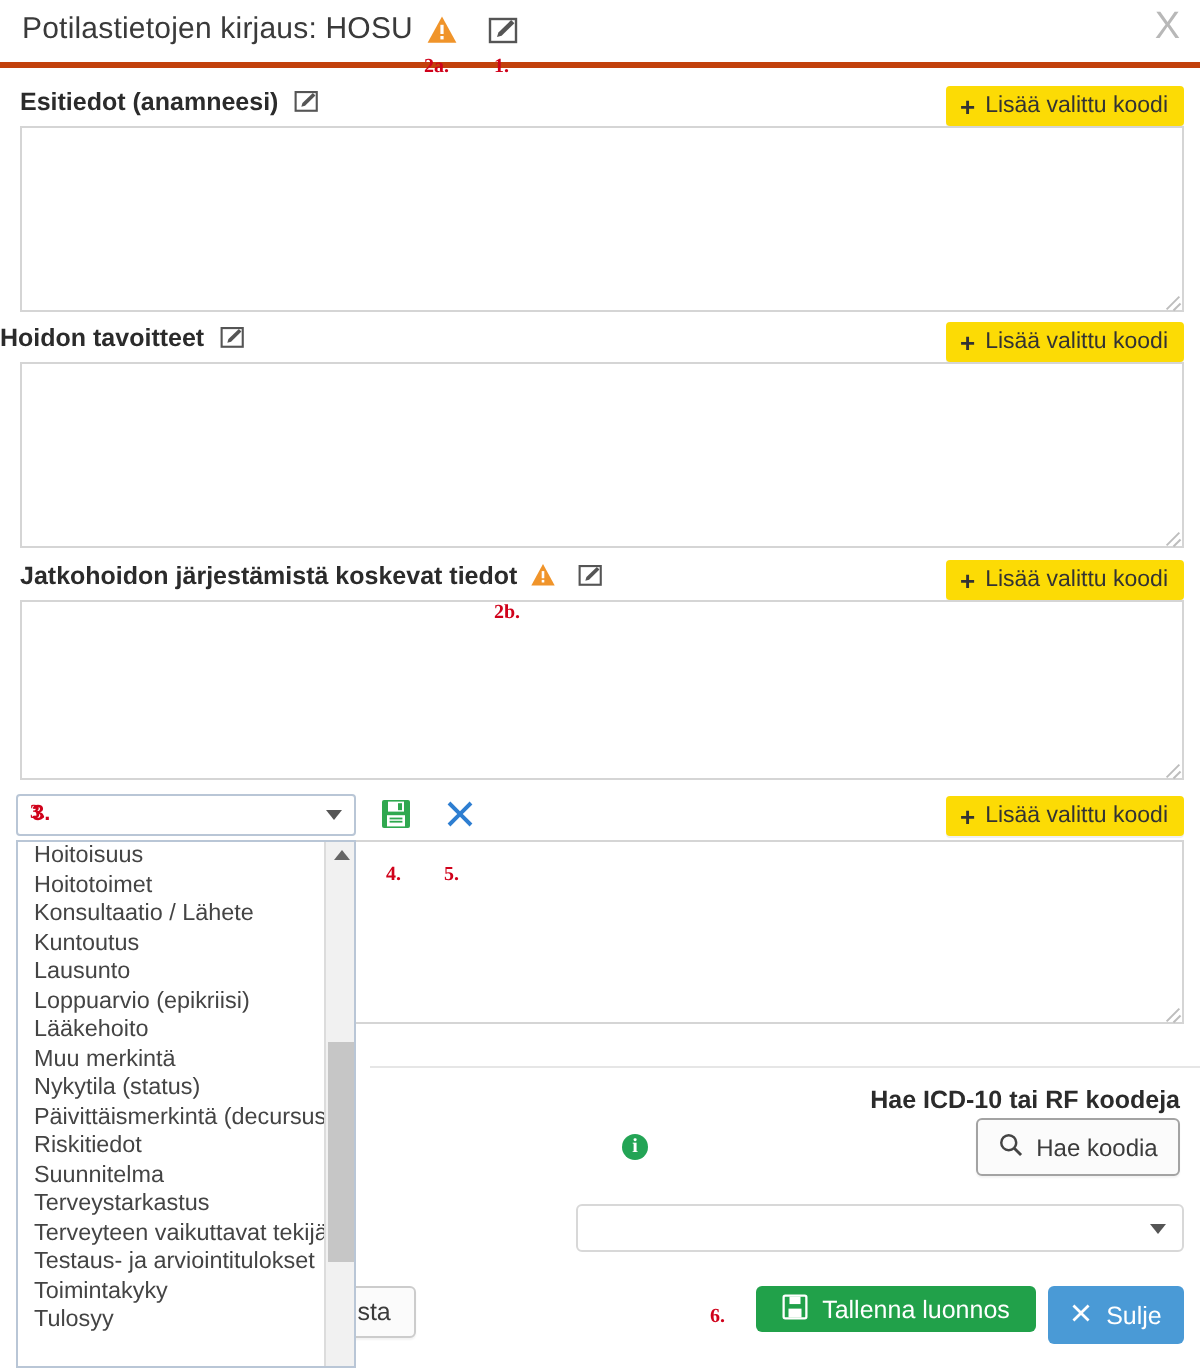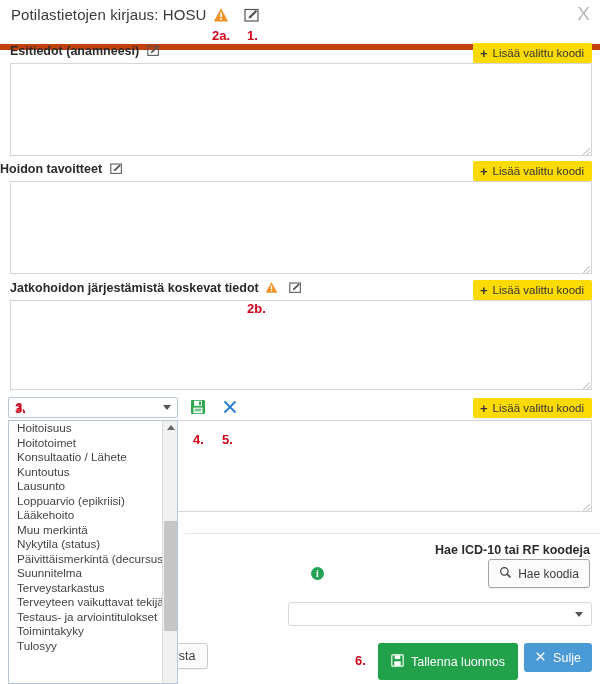--- a/index.html
+++ b/index.html
@@ -13,44 +13,44 @@
   #app {
     position: relative;
     width: 600px; height: 684px;
     background: #ffffff;
     overflow: hidden;
   }
 
   
   .titlebar {
     position: absolute; left: 0; top: 0;
-    width: 600px; height: 50px;
-    border-bottom: 6px solid #c2410c;
+    width: 600px; height: 34px;
+    border-bottom: 3px solid #c2410c;
     background: #ffffff;
   }
   .title-text {
     position: absolute; left: 11px; top: 6px;
     font-size: 15px; color: #3a3a3a; font-weight: 400;
     letter-spacing: .1px;
   }
   .title-warn { position: absolute; left: 213px; top: 7px; }
   .title-edit { position: absolute; left: 244px; top: 7px; }
   .close-x {
     position: absolute; right: 10px; top: 4px;
     font-size: 19px; color: #b8b8b8; font-weight: 400;
     cursor: pointer; line-height: 1;
   }
 
   
   .ann {
     position: absolute;
     color: #d0021b;
     font-weight: bold;
-    font-size: 13px;
-    font-family: Liberation Sans, sans-serif;
+    font-size: 10px;
+    font-family: Liberation Serif, serif;
   }
 
   
   .sec-label {
     position: absolute;
     font-size: 12.5px; font-weight: bold; color: #2b2b2b;
     white-space: nowrap;
   }
   .lbl-edit { display:inline-block; vertical-align: -2px; margin-left: 4px; }
   .lbl-warn { display:inline-block; vertical-align: -2px; margin-left: 3px; }
@@ -390,21 +390,21 @@
   </button>
 
   <div class="wide-sel" style="left:288px; top:602px; width:304px; height:24px;">
     <span class="caret"></span>
   </div>
 
   <div class="btn-hidden" style="left:160px; top:643px; width:48px; height:26px;">
     <span style="margin-left:-12px;">Poista</span>
   </div>
 
-  <button class="btn-green" style="left:378px; top:643px; width:140px; height:37px;">
+  <button class="btn-green" style="left:378px; top:643px; width:140px; height:23px;">
     <span>
       <svg width="13" height="13" viewBox="0 0 16 16">
         <rect x="1" y="1" width="14" height="14" rx="1" fill="none" stroke="#ffffff" stroke-width="1.4"></rect>
         <rect x="4.6" y="1.6" width="6.8" height="4.6" fill="#ffffff"></rect>
         <rect x="4" y="9" width="8" height="5.4" fill="#ffffff"></rect>
       </svg>
     </span>
     <span>Tallenna luonnos</span>
   </button>
 
@@ -422,20 +422,21 @@
         <div class="sel-opt">Hoitoisuus</div>
         <div class="sel-opt">Hoitotoimet</div>
         <div class="sel-opt">Konsultaatio / Lähete</div>
         <div class="sel-opt">Kuntoutus</div>
         <div class="sel-opt">Lausunto</div>
         <div class="sel-opt">Loppuarvio (epikriisi)</div>
         <div class="sel-opt">Lääkehoito</div>
         <div class="sel-opt">Muu merkintä</div>
         <div class="sel-opt">Nykytila (status)</div>
         <div class="sel-opt">Päivittäismerkintä (decursus)</div>
+        <div class="sel-opt">Riskitiedot</div>
         <div class="sel-opt">Suunnitelma</div>
         <div class="sel-opt">Terveystarkastus</div>
         <div class="sel-opt">Terveyteen vaikuttavat tekijät</div>
         <div class="sel-opt">Testaus- ja arviointitulokset</div>
         <div class="sel-opt">Toimintakyky</div>
         <div class="sel-opt">Tulosyy</div>
       </div>
     <div class="sel-scroll">
       <span class="up-arrow"></span>
       <span class="thumb"></span>

